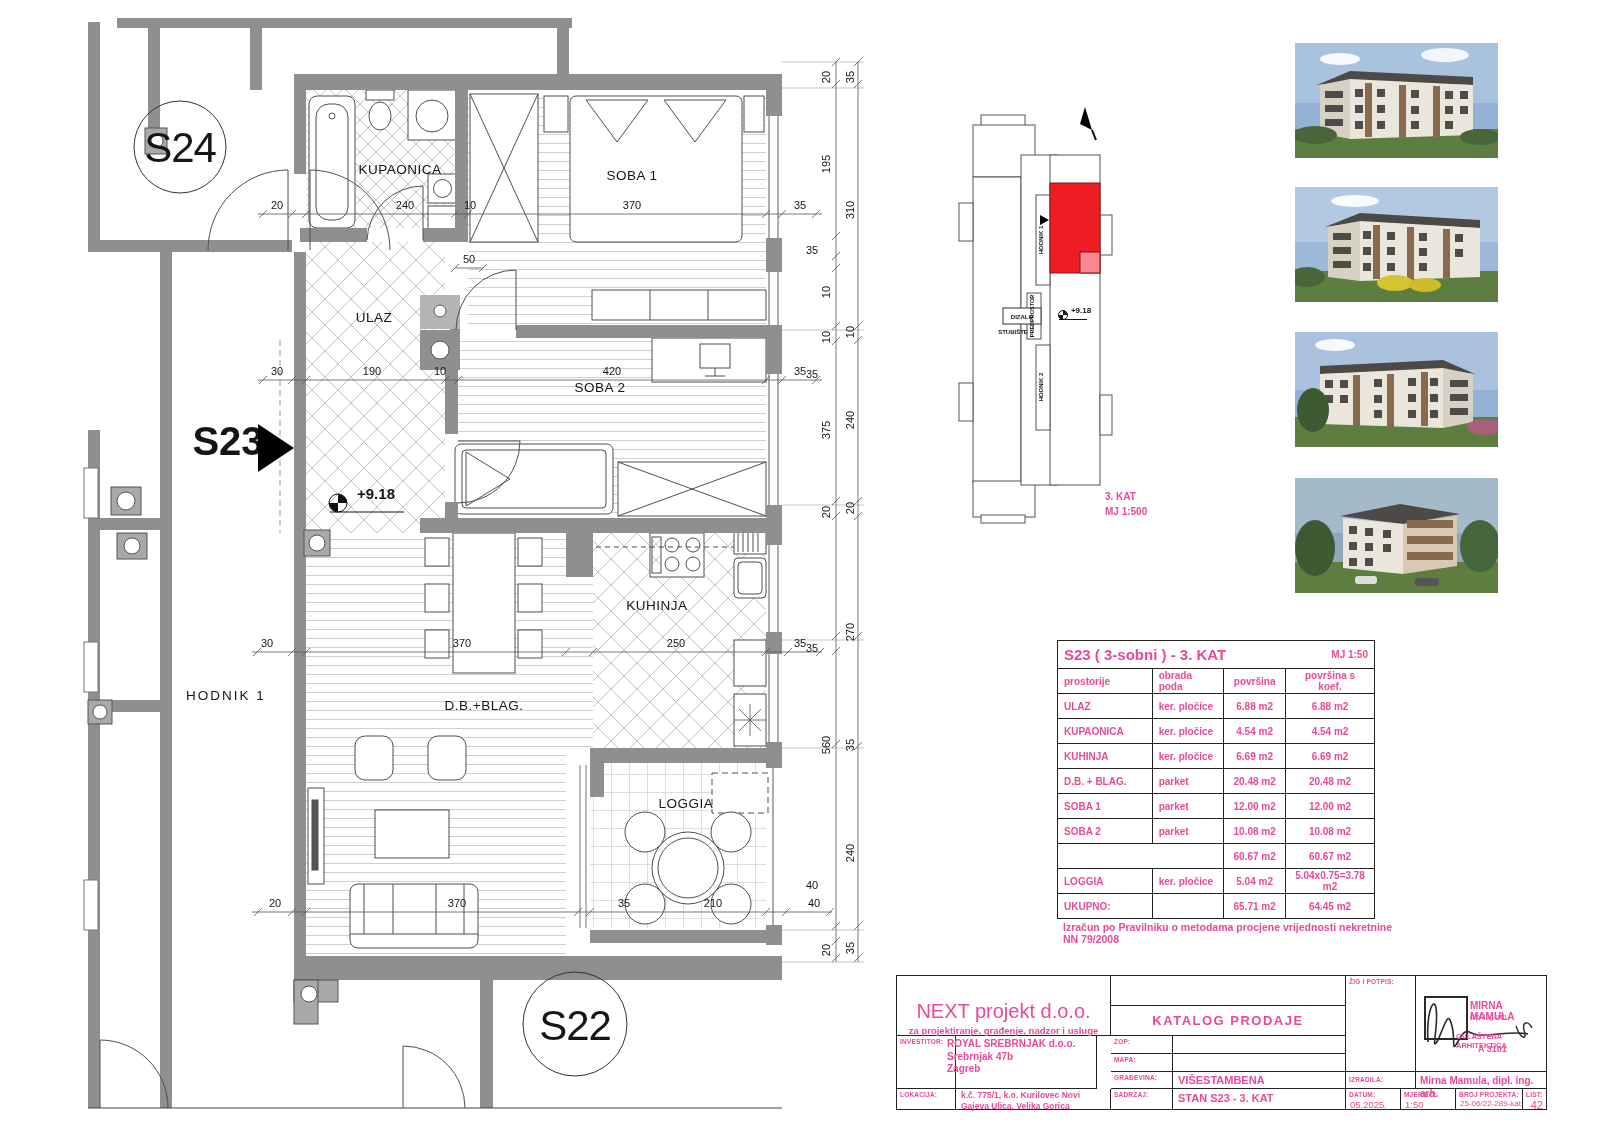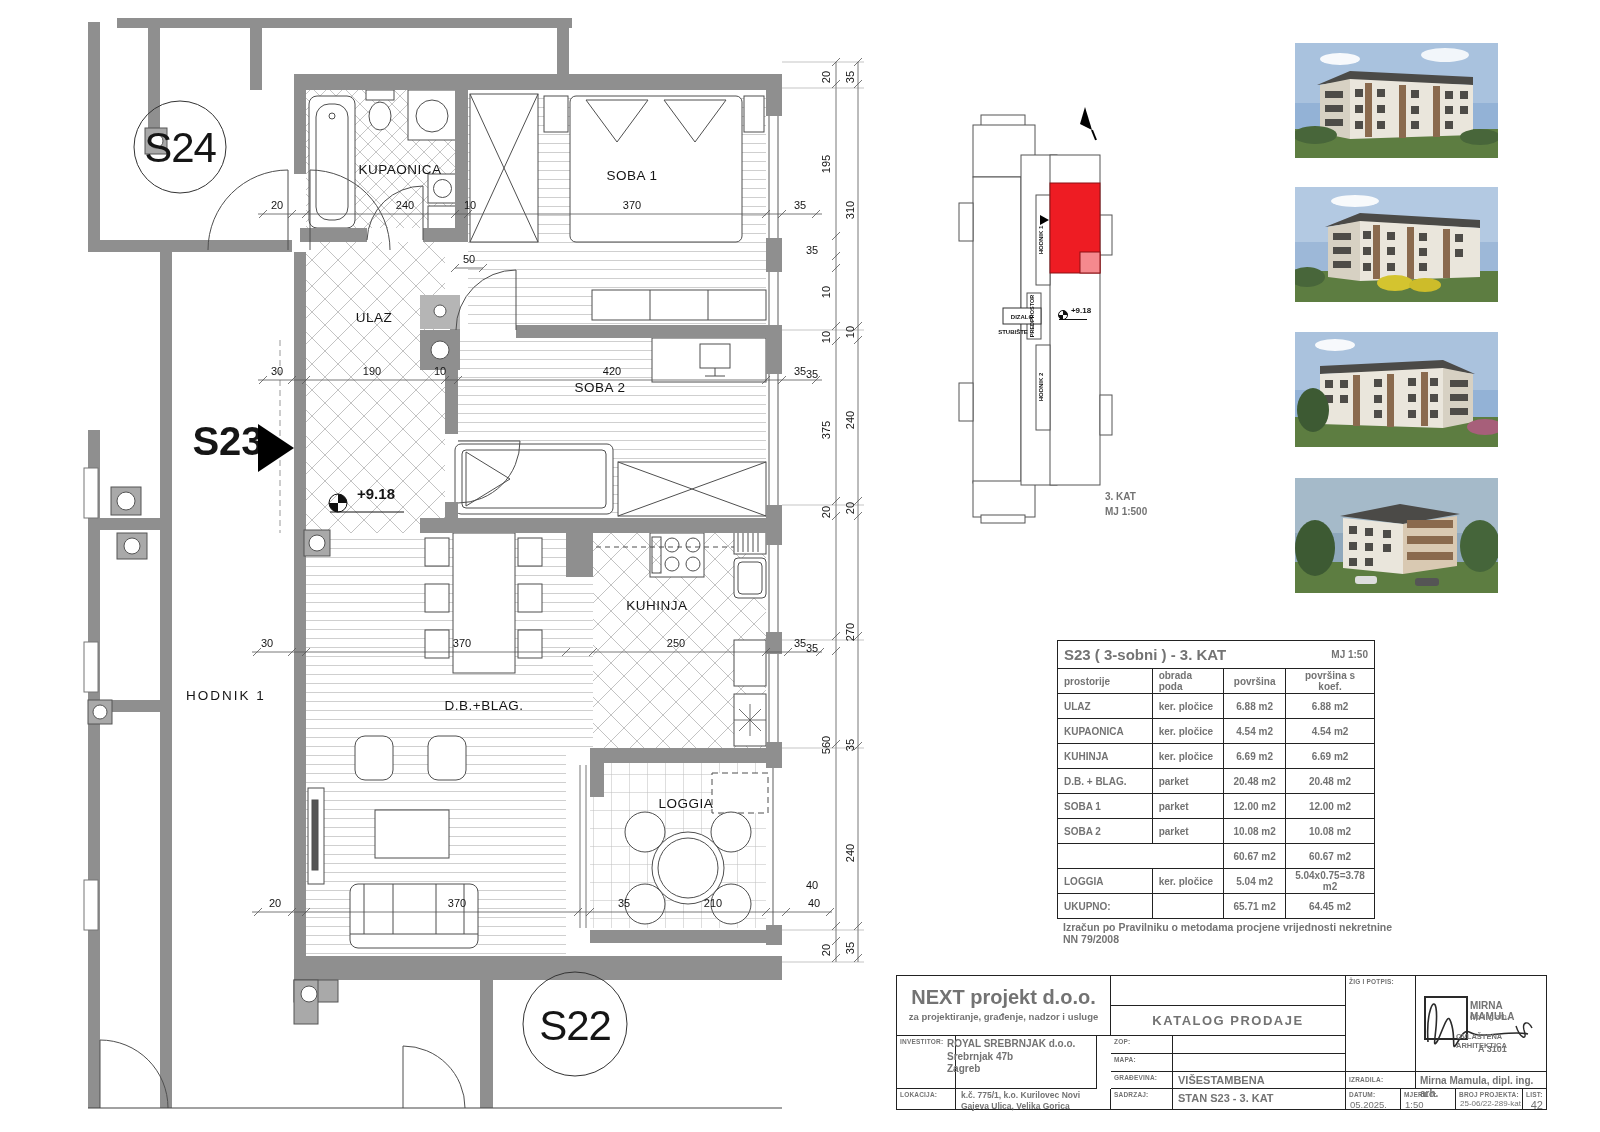--- a/index.html
+++ b/index.html
@@ -1,17 +1,17 @@
 <!DOCTYPE html>
 <html><head>
 <meta charset="utf-8">
 <style>
   html,body{margin:0;padding:0;background:#e8e8e8;}
   .sheet{position:relative;width:1600px;height:1132px;background:#ffffff;overflow:hidden;
-         font-family:"Liberation Sans",sans-serif;color:#737373;}
+         font-family:"Liberation Sans",sans-serif;color:#ec4899;}
   .abs{position:absolute;}
   svg text{font-family:"Liberation Sans",sans-serif;fill:#151515;}
   .roomlbl{font-size:13.5px;letter-spacing:.5px;}
   .dim{font-size:11px;}
   .unitlbl{font-size:42px;letter-spacing:-1px;}
   
   .areas{position:absolute;left:1057px;top:640px;width:318px;border-collapse:collapse;
          font-weight:bold;background:#fff;}
   .areas td{border:1.2px solid #222;font-size:10px;padding:0 6px;height:24px;}
   .areas .titlecell{height:27px;}
@@ -20,21 +20,21 @@
   .areas .ttl .sc{font-size:10px;}
   .areas .c2,.areas .c3{text-align:center;}
   .note{position:absolute;left:1063px;top:921px;width:330px;font-size:10.5px;font-weight:bold;}
   
   .tb{position:absolute;left:896px;top:975px;width:649px;height:133px;border:1.6px solid #222;
       font-family:"Liberation Sans",sans-serif;}
   .tb .cell{position:absolute;box-sizing:border-box;border-right:1.2px solid #222;border-bottom:1.2px solid #222;}
   .tb .lab{font-size:6.5px;font-weight:bold;padding:2px 0 0 3px;letter-spacing:.2px;}
   .tb .val{font-size:10px;font-weight:bold;line-height:1.25;}
   .company{text-align:center;}
-  .company .cn{font-size:20px;font-weight:bold;margin-top:10px;}
+  .company .cn{font-size:20px;font-weight:normal;margin-top:24px;}
   .company .cs{font-size:9.5px;font-weight:bold;margin-top:2px;}
   .katalog{display:flex;align-items:center;justify-content:center;font-size:13px;font-weight:bold;letter-spacing:1.5px;text-align:right;}
   .kv{display:flex;flex-direction:column;}
   .kv .v{font-size:9.5px;font-weight:normal;padding:1px 0 0 4px;}
   .stamp{position:relative;}
   .stamp .sq{position:absolute;left:8px;top:20px;width:40px;height:40px;border:2.5px solid #2a2a2a;}
   .stamp .nm{position:absolute;left:54px;top:24px;font-size:10px;font-weight:bold;}
   .stamp .ti{position:absolute;left:54px;top:36px;font-size:7.5px;}
   .stamp .ov{position:absolute;left:40px;top:56px;font-size:7.5px;font-weight:bold;}
   .stamp .nr{position:absolute;left:62px;top:68px;font-size:9px;font-weight:bold;}

